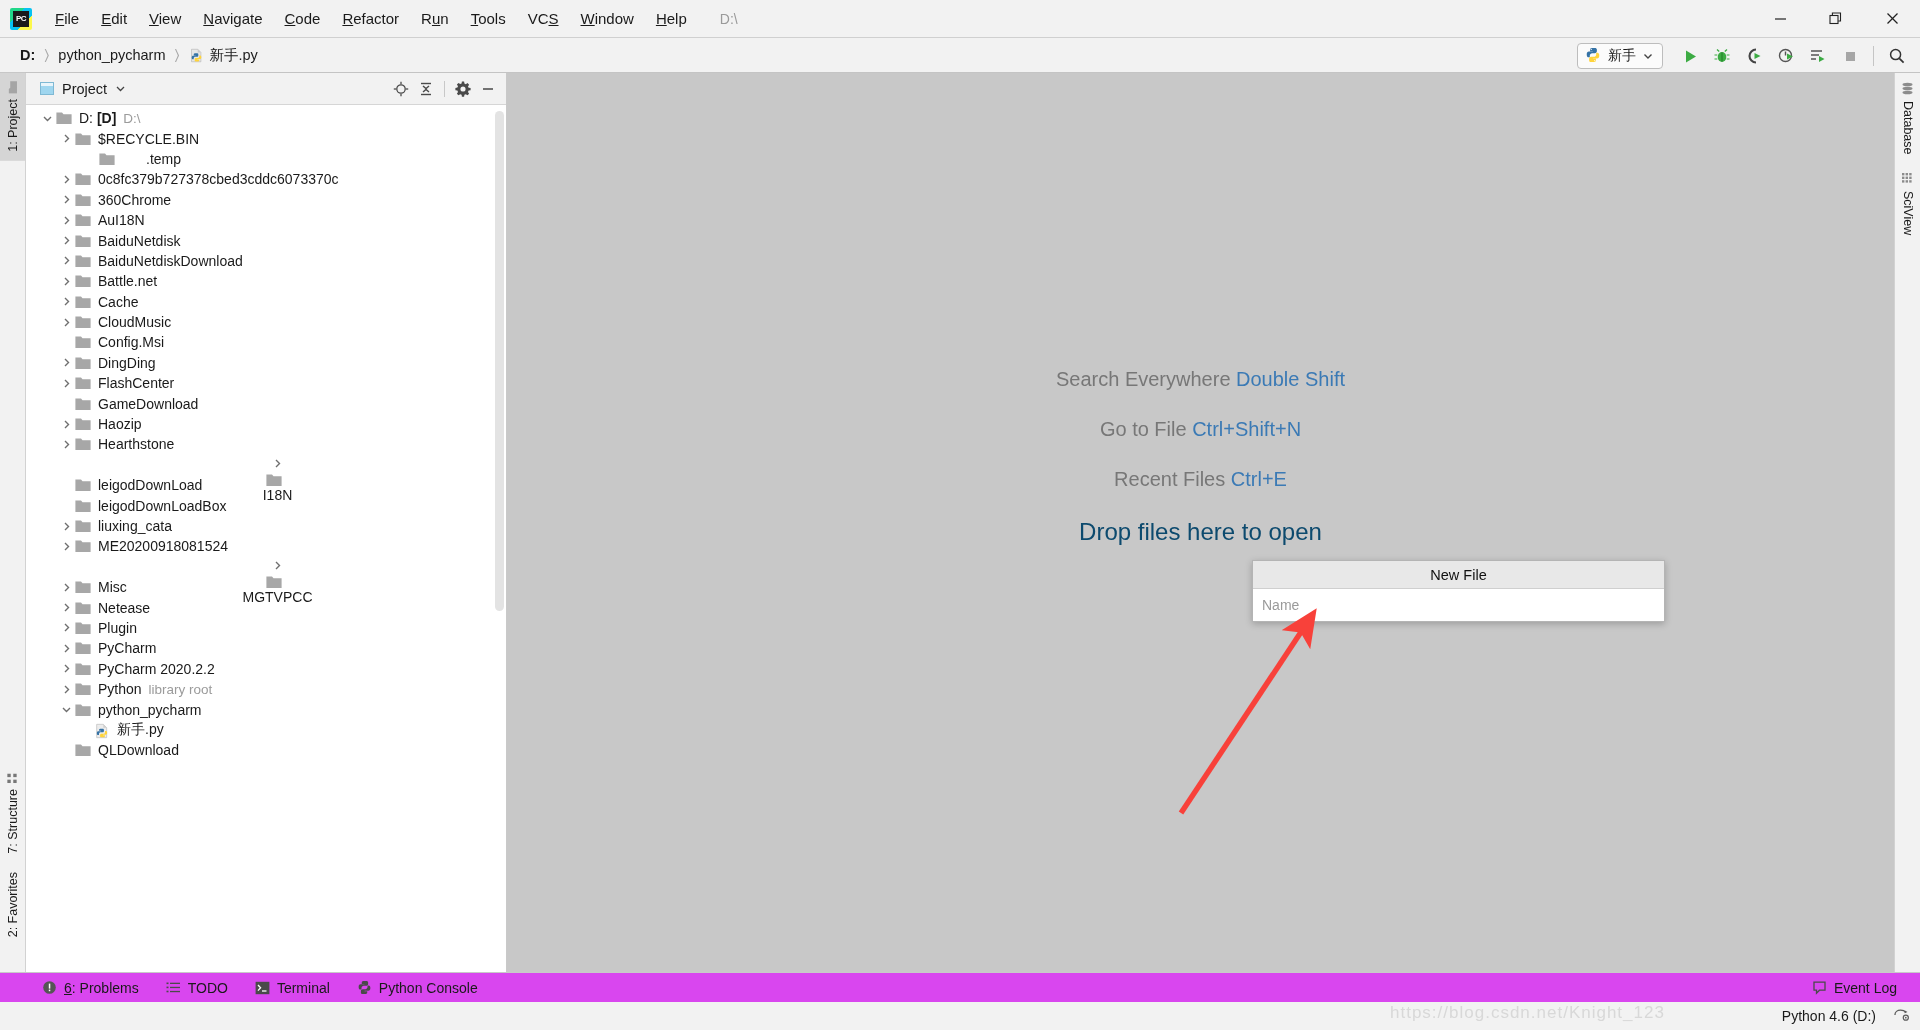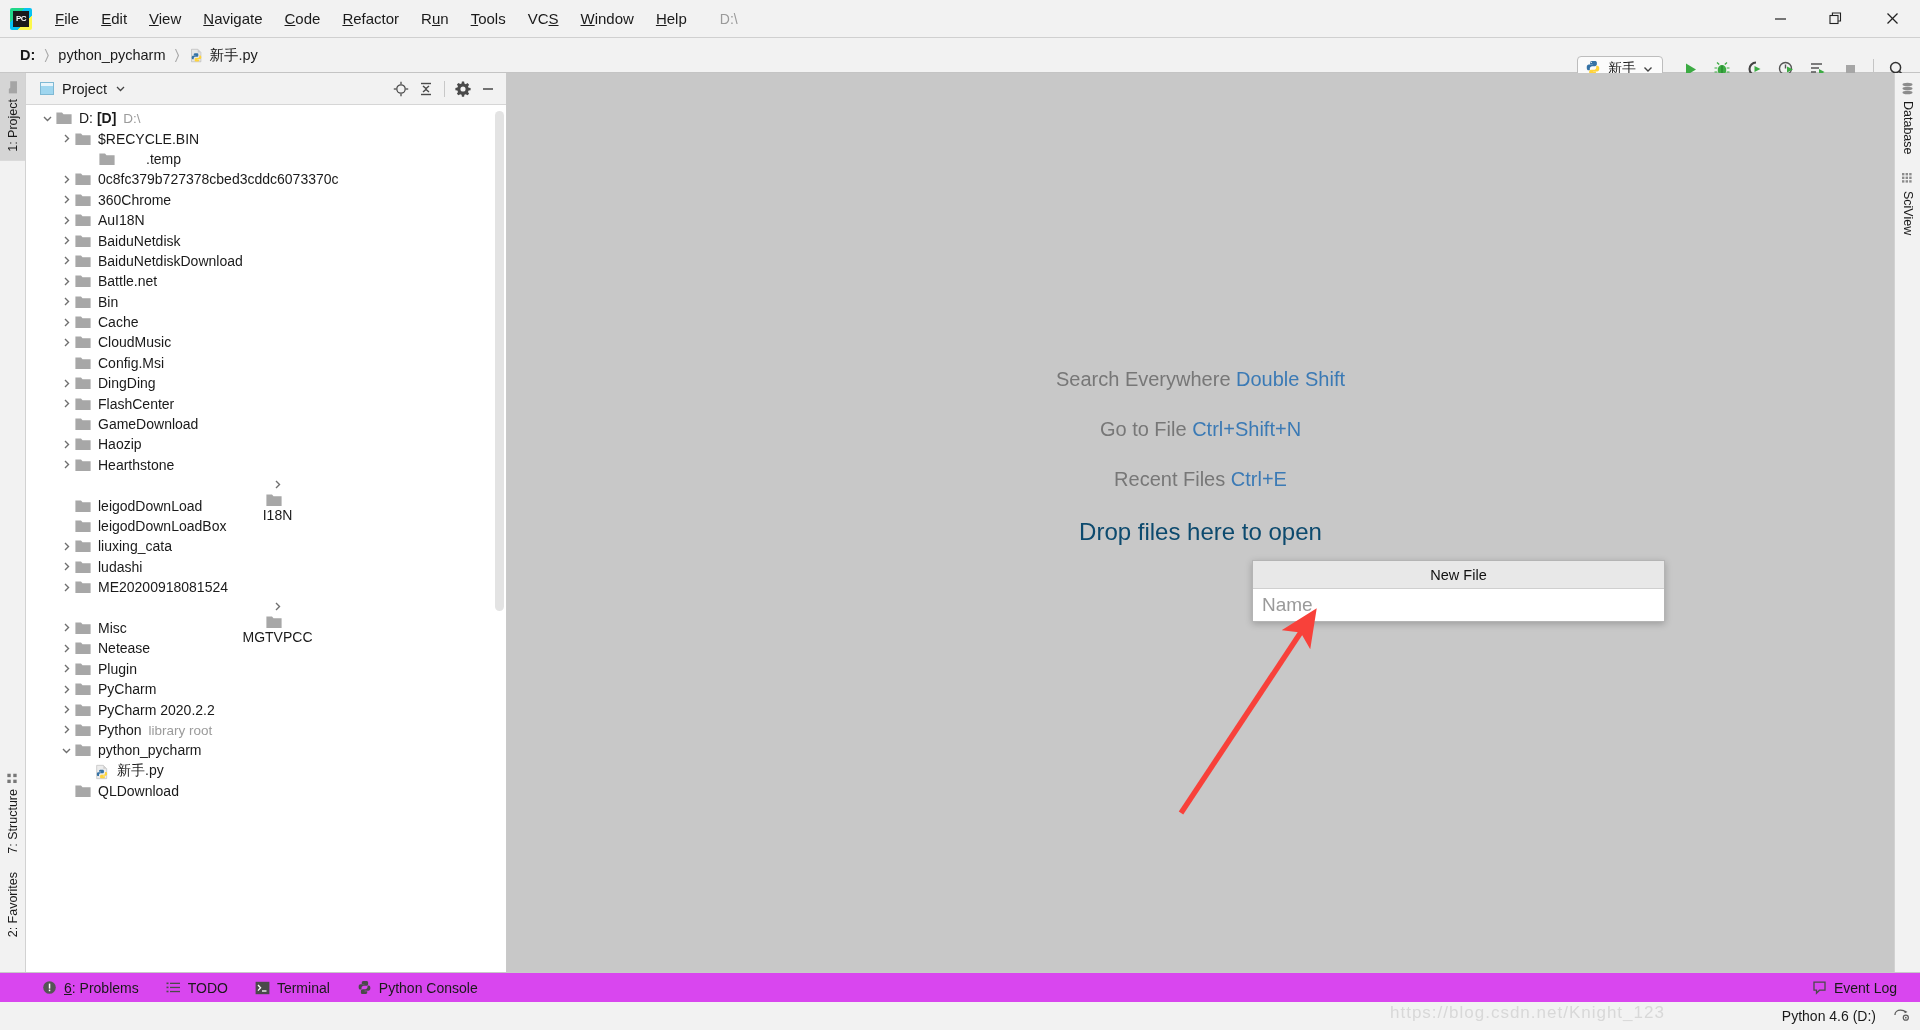--- a/index.html
+++ b/index.html
@@ -77,21 +77,21 @@
   }
   .crumb.bold { font-weight: bold; }
   .crumb-sep { color: #a8a8a8; font-size: 15px; padding: 0 5px; }
   .py-ic {
     width: 15px; height: 15px; position: relative; display:inline-block;
     flex: 0 0 auto;
   }
   .py-ic svg { display:block; }
 
   .toolbar-right {
-    position: absolute; right: 8px; top: 13px; height: 36px;
+    position: absolute; right: 8px; top: 0; height: 36px;
     display: flex; align-items: center; gap: 2px;
   }
   .run-config {
     display: flex; align-items: center; gap: 7px;
     height: 26px; padding: 0 9px 0 7px;
     background: #fbfbfb; border: 1px solid #bdbdbd; border-radius: 4px;
     font-size: 14px; color: #1a1a1a; cursor: default;
     margin-right: 10px;
   }
   .tb-btn {
@@ -228,21 +228,21 @@
   .nf-title {
     height: 28px; background: #e8e8e8;
     border-bottom: 1px solid #cfcfcf;
     display: flex; align-items: center; justify-content: center;
     font-size: 14.5px; color: #111;
     user-select: none;
   }
   .nf-input-wrap { height: 32px; background: #fff; display: flex; align-items: center; }
   .nf-input {
     border: none; outline: none; width: 100%; height: 100%;
-    padding: 0 9px; font-size: 19px; color: #1a1a1a;
+    padding: 0 9px; font-size: 14px; color: #1a1a1a;
     font-family: inherit; background: transparent;
   }
   .nf-input::placeholder { color: #9a9a9a; }
 
   .arrow-svg {
     position: absolute; left: 650px; top: 520px;
     pointer-events: none; z-index: 30;
   }
 
   
@@ -601,33 +601,20 @@
             <div class="tree-row" style="padding-left: 31px;">
               <span class="chev">
                 <svg width="11" height="11" viewBox="0 0 11 11">
                   <polyline points="4,2 7.5,5.5 4,9" fill="none" stroke="#6f6f6f" stroke-width="1.4"></polyline>
                 </svg>
               </span>
               <span class="folder-ic"><svg width="16" height="14" viewBox="0 0 16 14">
                   <path d="M0.4 1.6 h5.6 l1.5 1.7 H15.6 V13 H0.4 z" fill="#a7a7a7"></path>
                 </svg></span>
               <span class="tree-label">
-                <span>Bin</span>
-              </span>
-            </div>
-            <div class="tree-row" style="padding-left: 31px;">
-              <span class="chev">
-                <svg width="11" height="11" viewBox="0 0 11 11">
-                  <polyline points="4,2 7.5,5.5 4,9" fill="none" stroke="#6f6f6f" stroke-width="1.4"></polyline>
-                </svg>
-              </span>
-              <span class="folder-ic"><svg width="16" height="14" viewBox="0 0 16 14">
-                  <path d="M0.4 1.6 h5.6 l1.5 1.7 H15.6 V13 H0.4 z" fill="#a7a7a7"></path>
-                </svg></span>
-              <span class="tree-label">
                 <span>Cache</span>
               </span>
             </div>
             <div class="tree-row" style="padding-left: 31px;">
               <span class="chev">
                 <svg width="11" height="11" viewBox="0 0 11 11">
                   <polyline points="4,2 7.5,5.5 4,9" fill="none" stroke="#6f6f6f" stroke-width="1.4"></polyline>
                 </svg>
               </span>
               <span class="folder-ic"><svg width="16" height="14" viewBox="0 0 16 14">
@@ -742,33 +729,20 @@
               <span class="chev">
                 <svg width="11" height="11" viewBox="0 0 11 11">
                   <polyline points="4,2 7.5,5.5 4,9" fill="none" stroke="#6f6f6f" stroke-width="1.4"></polyline>
                 </svg>
               </span>
               <span class="folder-ic"><svg width="16" height="14" viewBox="0 0 16 14">
                   <path d="M0.4 1.6 h5.6 l1.5 1.7 H15.6 V13 H0.4 z" fill="#a7a7a7"></path>
                 </svg></span>
               <span class="tree-label">
                 <span>liuxing_cata</span>
-              </span>
-            </div>
-            <div class="tree-row" style="padding-left: 31px;">
-              <span class="chev">
-                <svg width="11" height="11" viewBox="0 0 11 11">
-                  <polyline points="4,2 7.5,5.5 4,9" fill="none" stroke="#6f6f6f" stroke-width="1.4"></polyline>
-                </svg>
-              </span>
-              <span class="folder-ic"><svg width="16" height="14" viewBox="0 0 16 14">
-                  <path d="M0.4 1.6 h5.6 l1.5 1.7 H15.6 V13 H0.4 z" fill="#a7a7a7"></path>
-                </svg></span>
-              <span class="tree-label">
-                <span>ludashi</span>
               </span>
             </div>
             <div class="tree-row" style="padding-left: 31px;">
               <span class="chev">
                 <svg width="11" height="11" viewBox="0 0 11 11">
                   <polyline points="4,2 7.5,5.5 4,9" fill="none" stroke="#6f6f6f" stroke-width="1.4"></polyline>
                 </svg>
               </span>
               <span class="folder-ic"><svg width="16" height="14" viewBox="0 0 16 14">
                   <path d="M0.4 1.6 h5.6 l1.5 1.7 H15.6 V13 H0.4 z" fill="#a7a7a7"></path>

